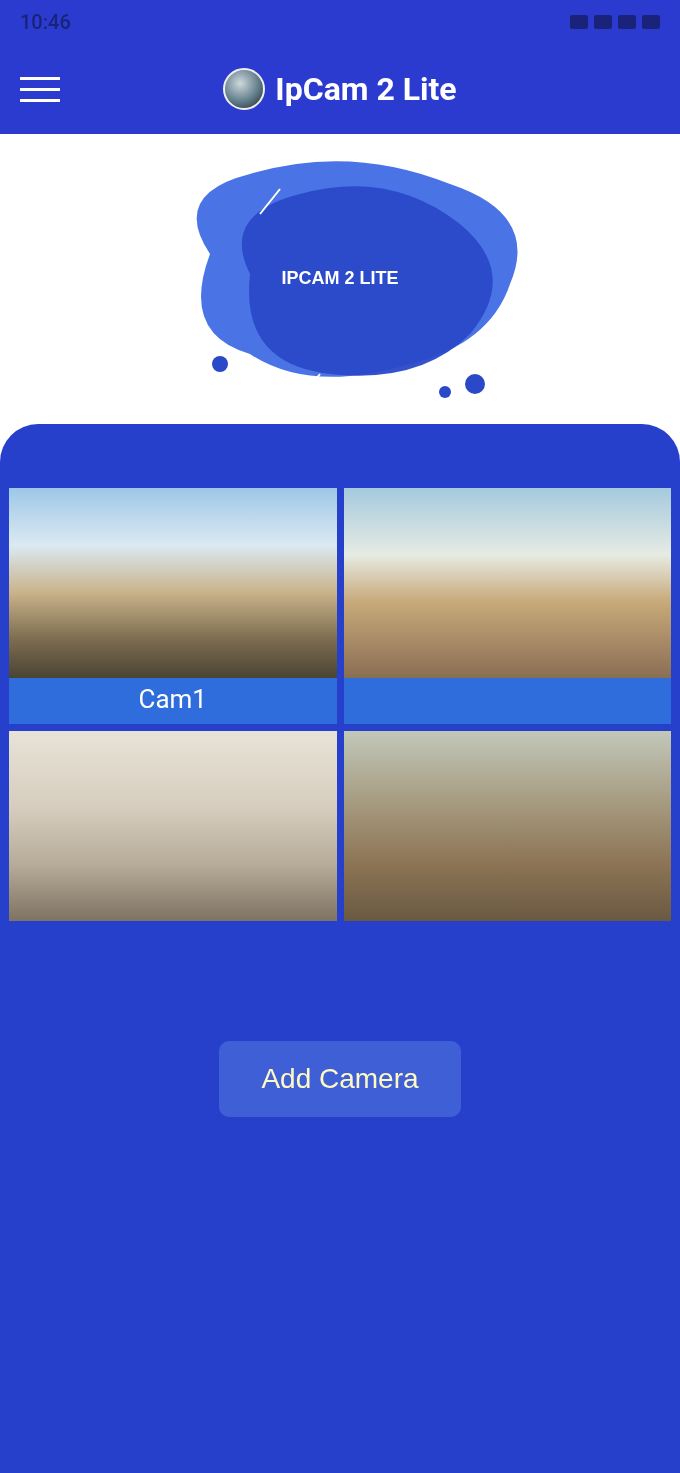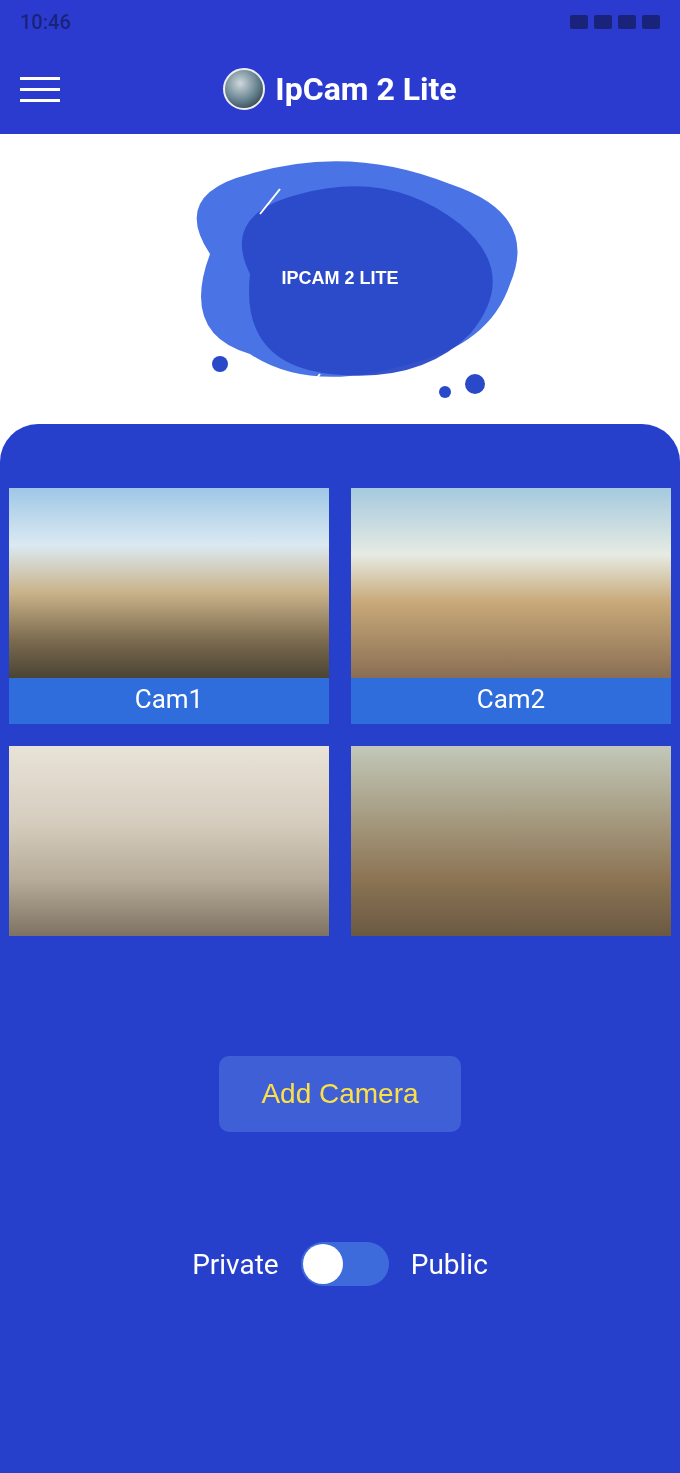--- a/index.html
+++ b/index.html
@@ -72,21 +72,21 @@
     border-top-left-radius:38px;
     border-top-right-radius:38px;
     margin-top:0;
     padding-top:64px;
     height: 1060px;
   }
 
   .cam-grid {
     display:grid;
     grid-template-columns: 1fr 1fr;
-    gap:22px;
+    gap:7px;
     padding: 0 9px;
   }
   .cam-tile {
     background:#2f6ddc;
     display:flex; flex-direction:column;
     cursor:pointer;
   }
   .cam-thumb {
     height:190px;
     width:100%;
@@ -106,21 +106,21 @@
   .thumb3 { background: linear-gradient(to bottom, #e8e3d8 0%, #d6cdbe 40%, #b7ac99 70%, #7e7362 100%); }
   .thumb4 { background: linear-gradient(to bottom, #c2c8b9 0%, #a4987d 40%, #8c7454 70%, #6a5942 100%); }
 
   
   .add-wrap {
     display:flex; justify-content:center;
     margin-top:120px;
   }
   .add-btn {
     background:#3e5fd6;
-    color:#fde047;
+    color:#fef9c3;
     border:none;
     border-radius:10px;
     padding:22px 42px;
     font-size:28px;
     font-weight:400;
     cursor:pointer;
   }
 
   
   .toggle-row {
@@ -181,35 +181,27 @@
 
 <div class="panel">
 
   <div class="cam-grid">
     <div class="cam-tile">
       <div class="cam-thumb thumb1"></div>
       <div class="cam-label-bar">Cam1</div>
     </div>
     <div class="cam-tile">
       <div class="cam-thumb thumb2"></div>
-      <div class="cam-label-bar">Cam2</div>
     </div>
     <div class="cam-tile">
       <div class="cam-thumb thumb3"></div>
     </div>
     <div class="cam-tile">
       <div class="cam-thumb thumb4"></div>
     </div>
   </div>
 
   <div class="add-wrap">
     <button class="add-btn">Add Camera</button>
   </div>
 
-  <div class="toggle-row">
-    <span>Private</span>
-    <div class="switch">
-      <div class="switch-knob"></div>
-    </div>
-    <span>Public</span>
-  </div>
 
 </div>
 
 </body></html>

